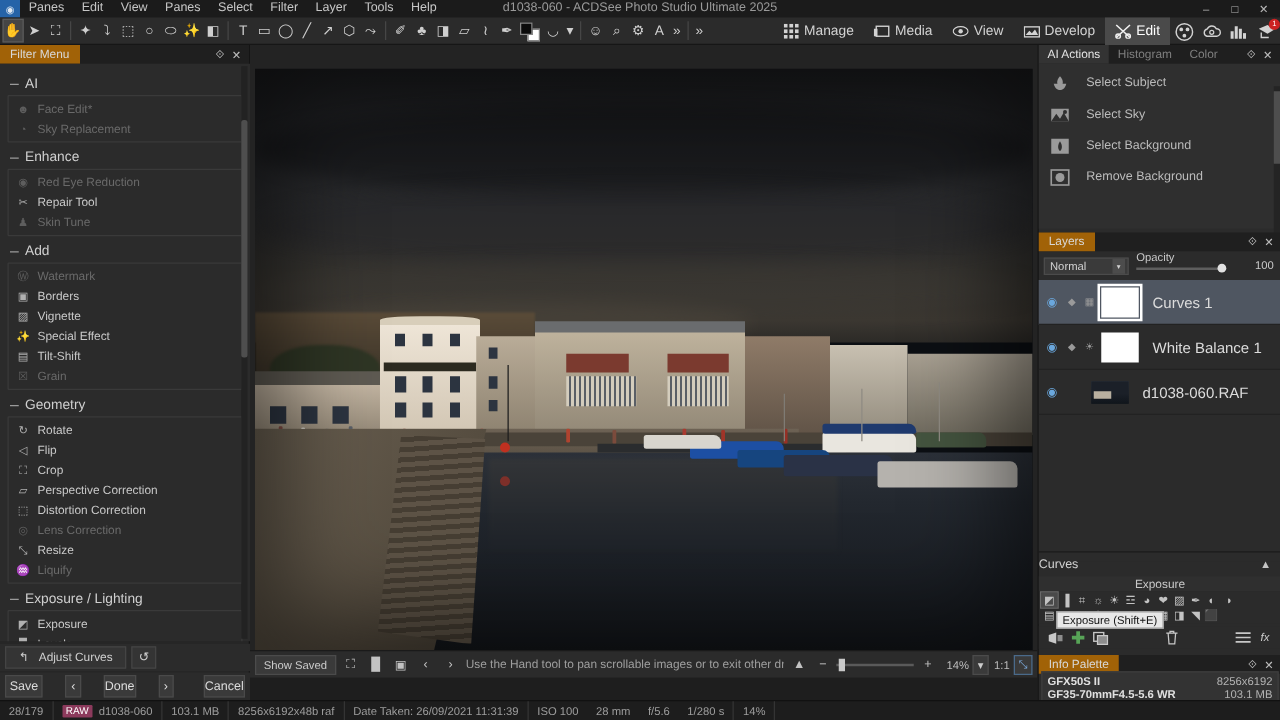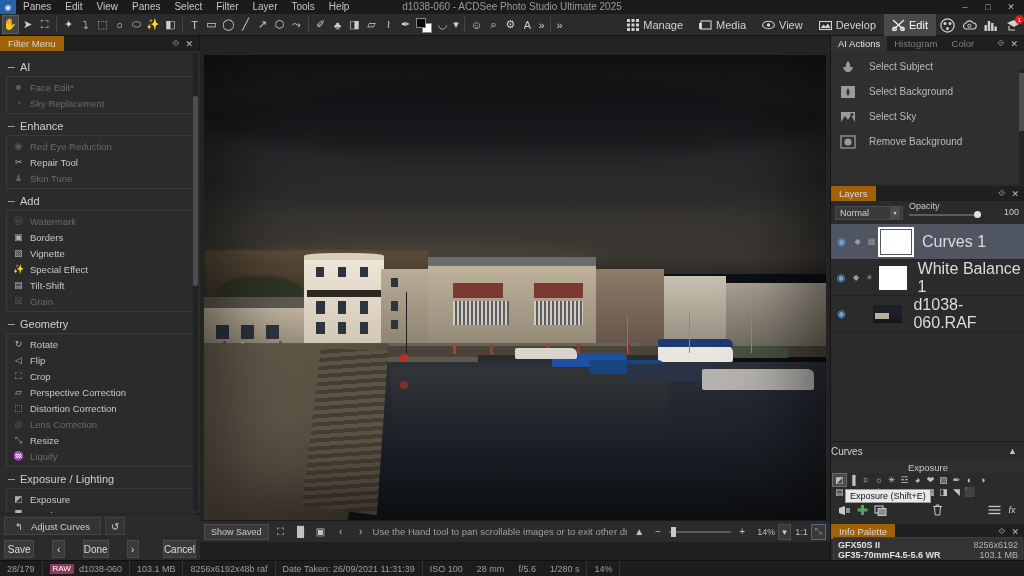--- a/index.html
+++ b/index.html
@@ -137,21 +137,21 @@
   .opval{position:absolute;right:2px;top:3px;font-size:9px;color:#c9c9c9;}
 
   .layerlist{position:absolute;top:188px;left:0;width:194px;height:225px;background:#2b2b2b;}
   .layerrow{display:flex;align-items:center;height:36px;border-bottom:1px solid #222;padding-left:4px;gap:5px;}
   .layerrow.sel{background:#4f5661;}
   .eye{width:13px;height:13px;display:flex;align-items:center;justify-content:center;color:#6aa7dd;font-size:10px;}
   .ldot{width:9px;height:13px;display:flex;align-items:center;justify-content:center;color:#9a9a9a;font-size:8px;}
   .lthumbw{width:30px;height:24px;background:#fff;border:2px solid transparent;}
   .lthumbw.selmark{outline:2px solid #fff;outline-offset:1px;}
   .limg{width:30px;height:18px;background:linear-gradient(#27303b,#10151c);position:relative;overflow:hidden;}
-  .lname{font-size:16px;color:#dcdcdc;margin-left:6px;}
+  .lname{font-size:12px;color:#dcdcdc;margin-left:6px;}
 
   .curvesbar{position:absolute;top:405px;left:0;width:194px;height:20px;display:flex;align-items:center;
              font-size:10px;color:#d0d0d0;border-top:1px solid #1b1b1b;}
   .curvarrow{position:absolute;right:8px;top:4px;color:#c5c5c5;font-size:9px;}
   .expbar{position:absolute;top:425px;left:0;width:194px;height:12px;display:flex;align-items:center;
           justify-content:center;font-size:9.5px;color:#c8c8c8;background:#2f2f2f;}
   .icogrid{position:absolute;top:437px;left:0;width:194px;height:26px;background:#2b2b2b;padding:1px 2px;}
   .icorow{display:flex;gap:0px;}
   .gico{width:13px;height:12px;display:flex;align-items:center;justify-content:center;font-size:9px;color:#c3c3c3;}
   .gico.sel{background:#4a4a4a;outline:1px solid #6a6a6a;}
@@ -629,35 +629,35 @@
           <svg width="16" height="16" viewBox="0 0 16 16">
               <path d="M8 2 C5 5 5 9 8 11 C11 9 11 5 8 2 Z" fill="#9a9a9a"></path>
               <path d="M3 8 C4 12 6 13 8 13 C10 13 12 12 13 8" fill="#9a9a9a"></path>
             </svg>
         </span>
         <span>Select Subject</span>
       </div>
       <div class="aiitem">
         <span class="aiico">
           <svg width="16" height="16" viewBox="0 0 16 16">
-              <rect x="1" y="2" width="14" height="12" fill="#9a9a9a"></rect>
-              <path d="M8 4 C6 7 6 10 8 12 C10 10 10 7 8 4 Z" fill="#2f2f2f"></path>
-            </svg>
-        </span>
-        <span>Select Background</span>
-      </div>
-      <div class="aiitem">
-        <span class="aiico">
-          <svg width="16" height="16" viewBox="0 0 16 16">
               <rect x="1" y="3" width="14" height="10" fill="#9a9a9a"></rect>
               <path d="M1 13 L5 7 L8 11 L11 6 L15 13 Z" fill="#2f2f2f"></path>
               <circle cx="12" cy="5.5" r="1.6" fill="#2f2f2f"></circle>
             </svg>
         </span>
         <span>Select Sky</span>
+      </div>
+      <div class="aiitem">
+        <span class="aiico">
+          <svg width="16" height="16" viewBox="0 0 16 16">
+              <rect x="1" y="2" width="14" height="12" fill="#9a9a9a"></rect>
+              <path d="M8 4 C6 7 6 10 8 12 C10 10 10 7 8 4 Z" fill="#2f2f2f"></path>
+            </svg>
+        </span>
+        <span>Select Background</span>
       </div>
       <div class="aiitem">
         <span class="aiico">
           <svg width="16" height="16" viewBox="0 0 16 16">
               <rect x="1" y="2" width="14" height="12" fill="none" stroke="#9a9a9a" stroke-width="1.3"></rect>
               <circle cx="8" cy="8" r="3.6" fill="#9a9a9a"></circle>
             </svg>
         </span>
         <span>Remove Background</span>
       </div>

